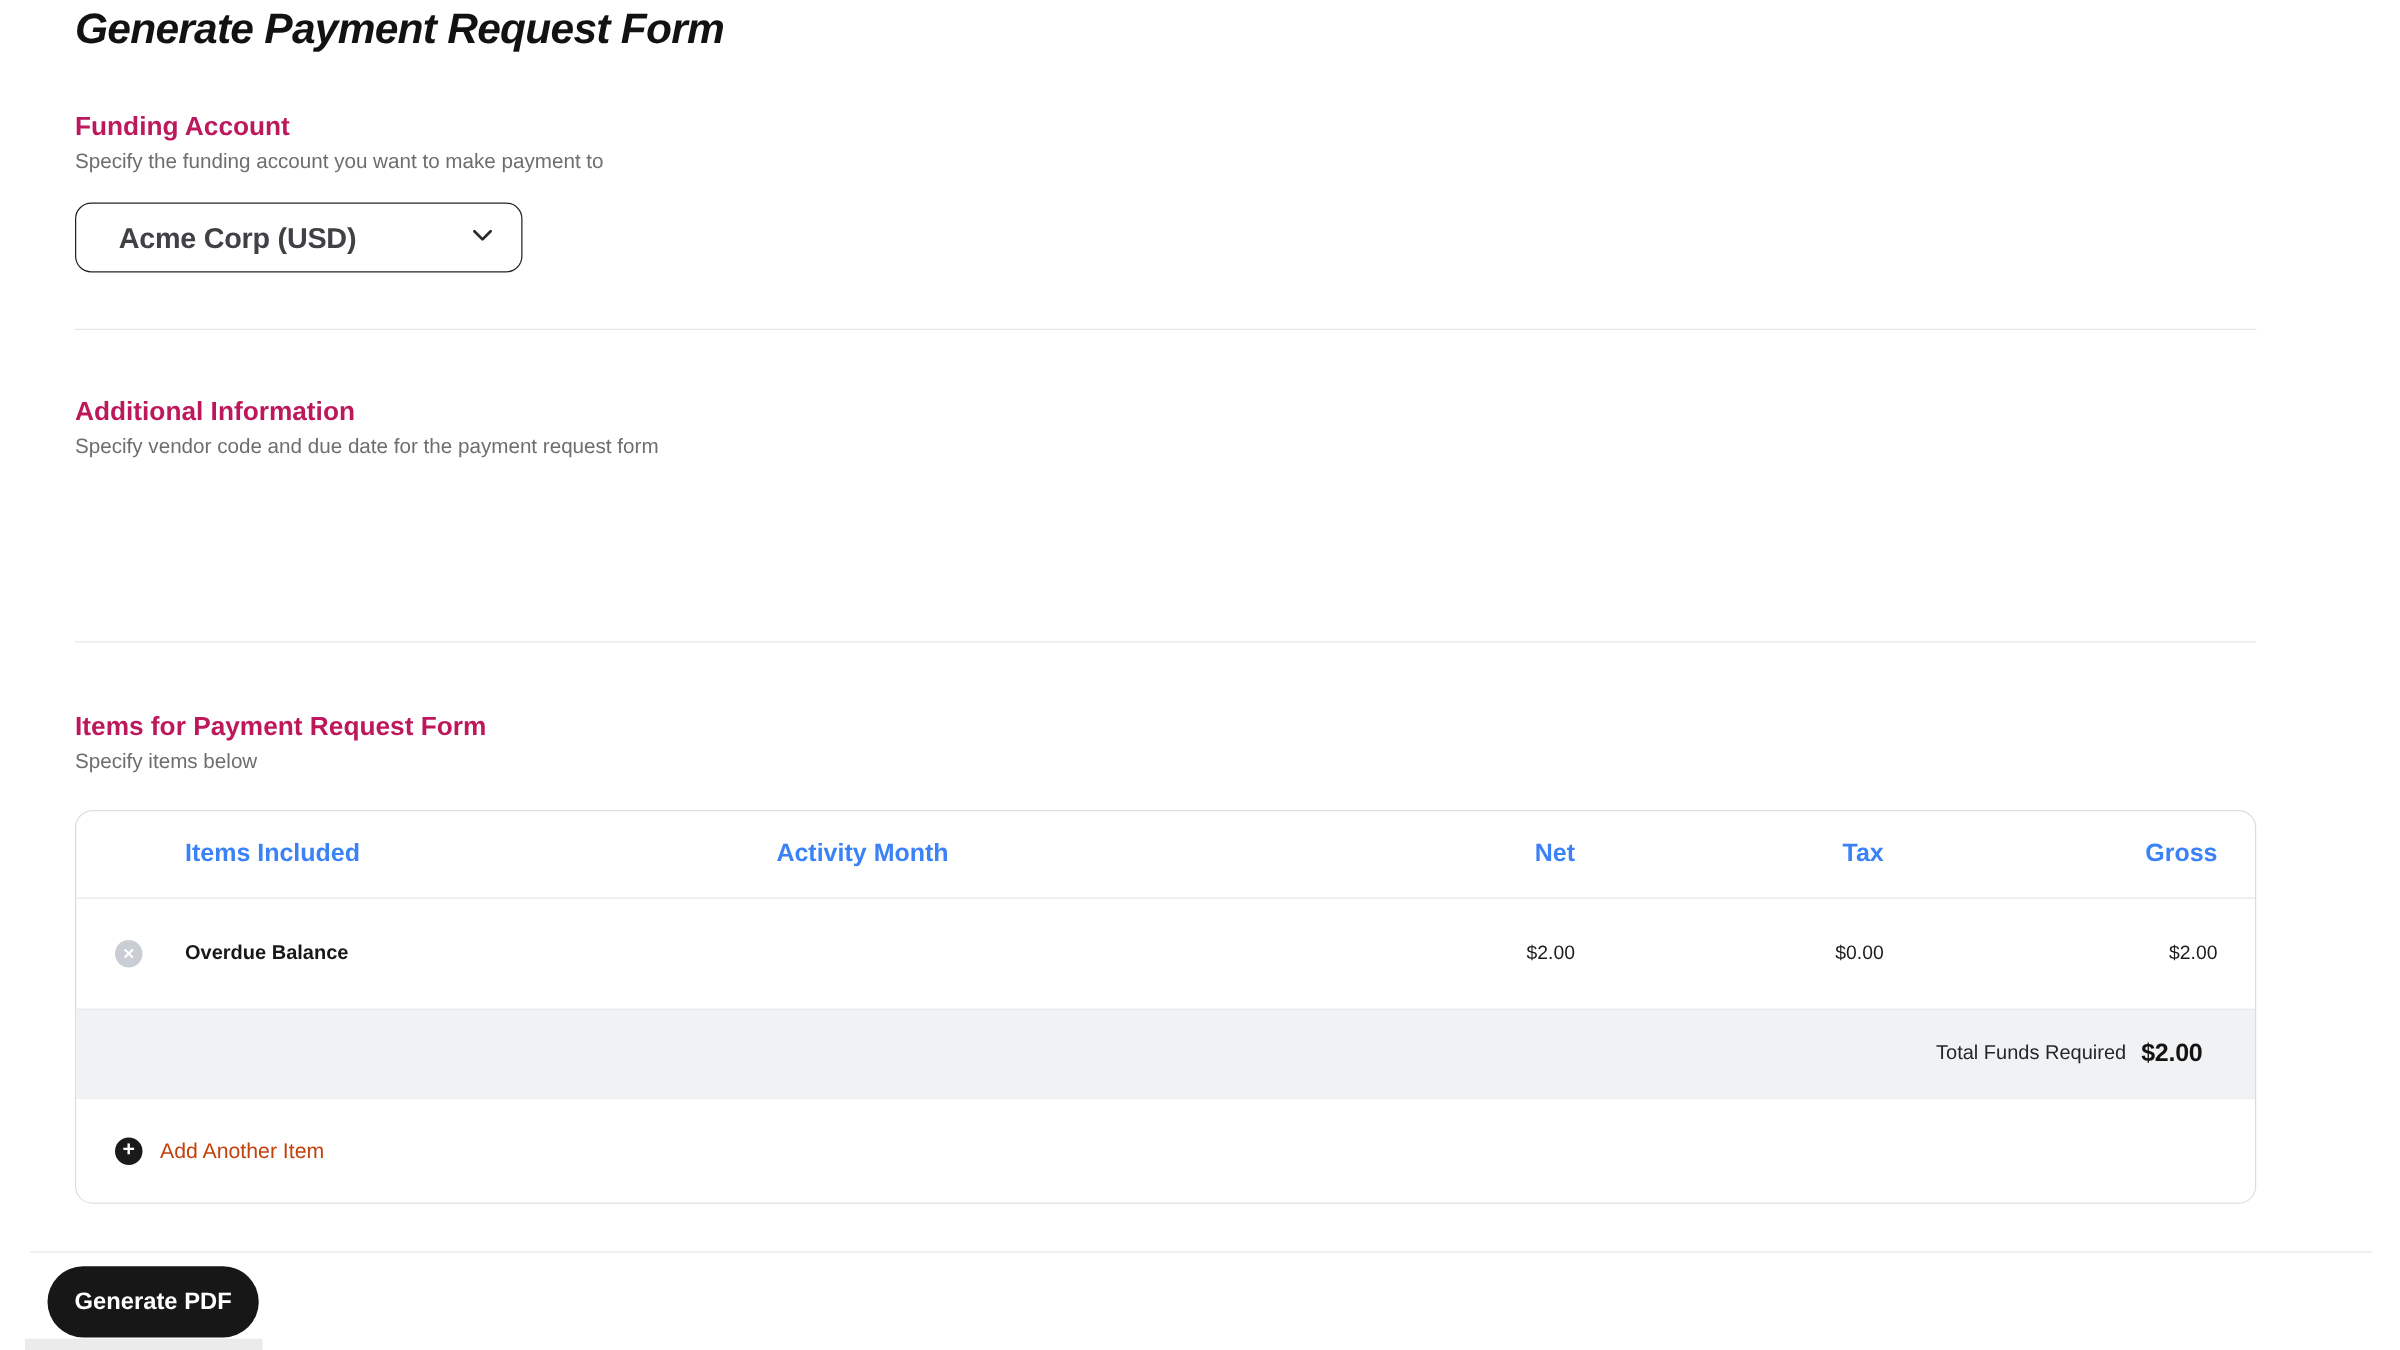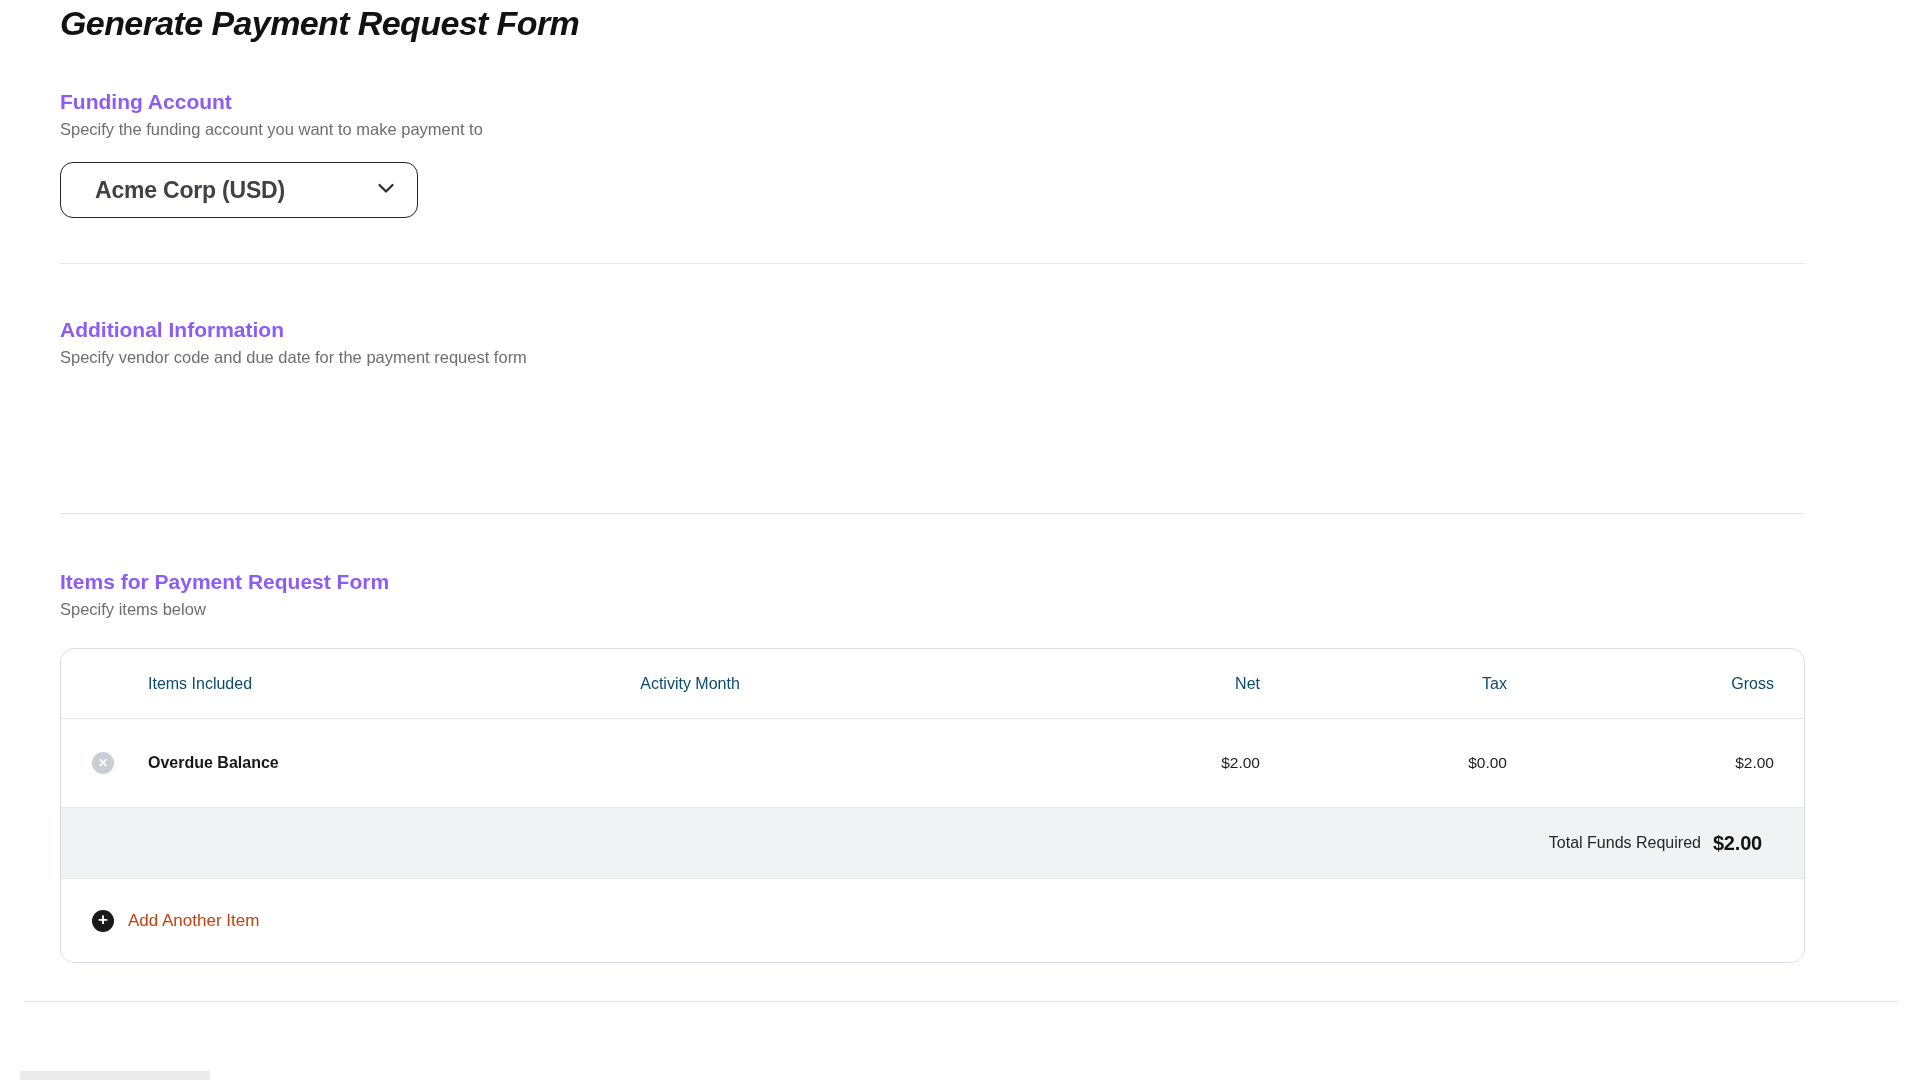--- a/index.html
+++ b/index.html
@@ -6,21 +6,21 @@
   html, body { background: #ffffff; }
   body { font-family: "Liberation Sans", "DejaVu Sans", sans-serif; color: #131313; }
   .page { position: relative; width: 1920px; height: 1080px; background: #fff; overflow: hidden; }
 
   .page-title {
     position: absolute; left: 60px; top: 0px;
     font-size: 34px; font-weight: 700; letter-spacing: -0.6px;
     line-height: 46px; color: #121212; font-style: italic;
   }
 
-  .section-heading { font-size: 21px; font-weight: 700; color: #8b5cf6; line-height: 27px; }
+  .section-heading { font-size: 21px; font-weight: 700; color: #be185d; line-height: 27px; }
   .section-subtitle { font-size: 16.5px; color: #6e6e6e; line-height: 23px; margin-top: 3px; }
 
   .funding-section { position: absolute; left: 60px; top: 88px; }
 
   .account-select {
     position: absolute; left: 60px; top: 162px;
     width: 358px; height: 56px;
     border: 1.5px solid #242424; border-radius: 13px; background: #fff;
     display: flex; align-items: center; justify-content: space-between;
     padding: 0 20px 0 34px; cursor: pointer;
@@ -48,21 +48,21 @@
     position: absolute; left: 60px; top: 648px;
     width: 1745px; height: 315px;
     border: 1px solid #d9dde2; border-radius: 14px; background: #fff; overflow: hidden;
   }
   .grid-row {
     display: grid;
     grid-template-columns: 84px 360px 370px 385px 247px 1fr;
     padding-right: 30px; align-items: center;
   }
   .items-header { height: 69px; }
-  .items-header .col { font-size: 16px; font-weight: 400; color: #0c4a6e; }
+  .items-header .col { font-size: 20px; font-weight: 700; color: #3b82f6; }
   .col-name { text-align: left; padding-left: 3px; }
   .col-month { text-align: center; }
   .col-num { text-align: right; }
 
   .item-row { height: 89px; border-top: 1px solid #e6e8ec; }
   .cell-icon { display: flex; justify-content: center; align-items: center; }
   .remove-btn {
     width: 22px; height: 22px; border-radius: 50%;
     background: #c9ced4; color: #ffffff;
     display: flex; align-items: center; justify-content: center;
@@ -176,14 +176,15 @@
       </span>
       <span class="add-label">Add Another Item</span>
     </div>
 
   </div>
 
   <div class="bottom-divider"></div>
 
   <div class="bottom-edge-artifact"></div>
 
+  <button class="generate-pdf-button">Generate PDF</button>
 
 </div>
 
 </body></html>

